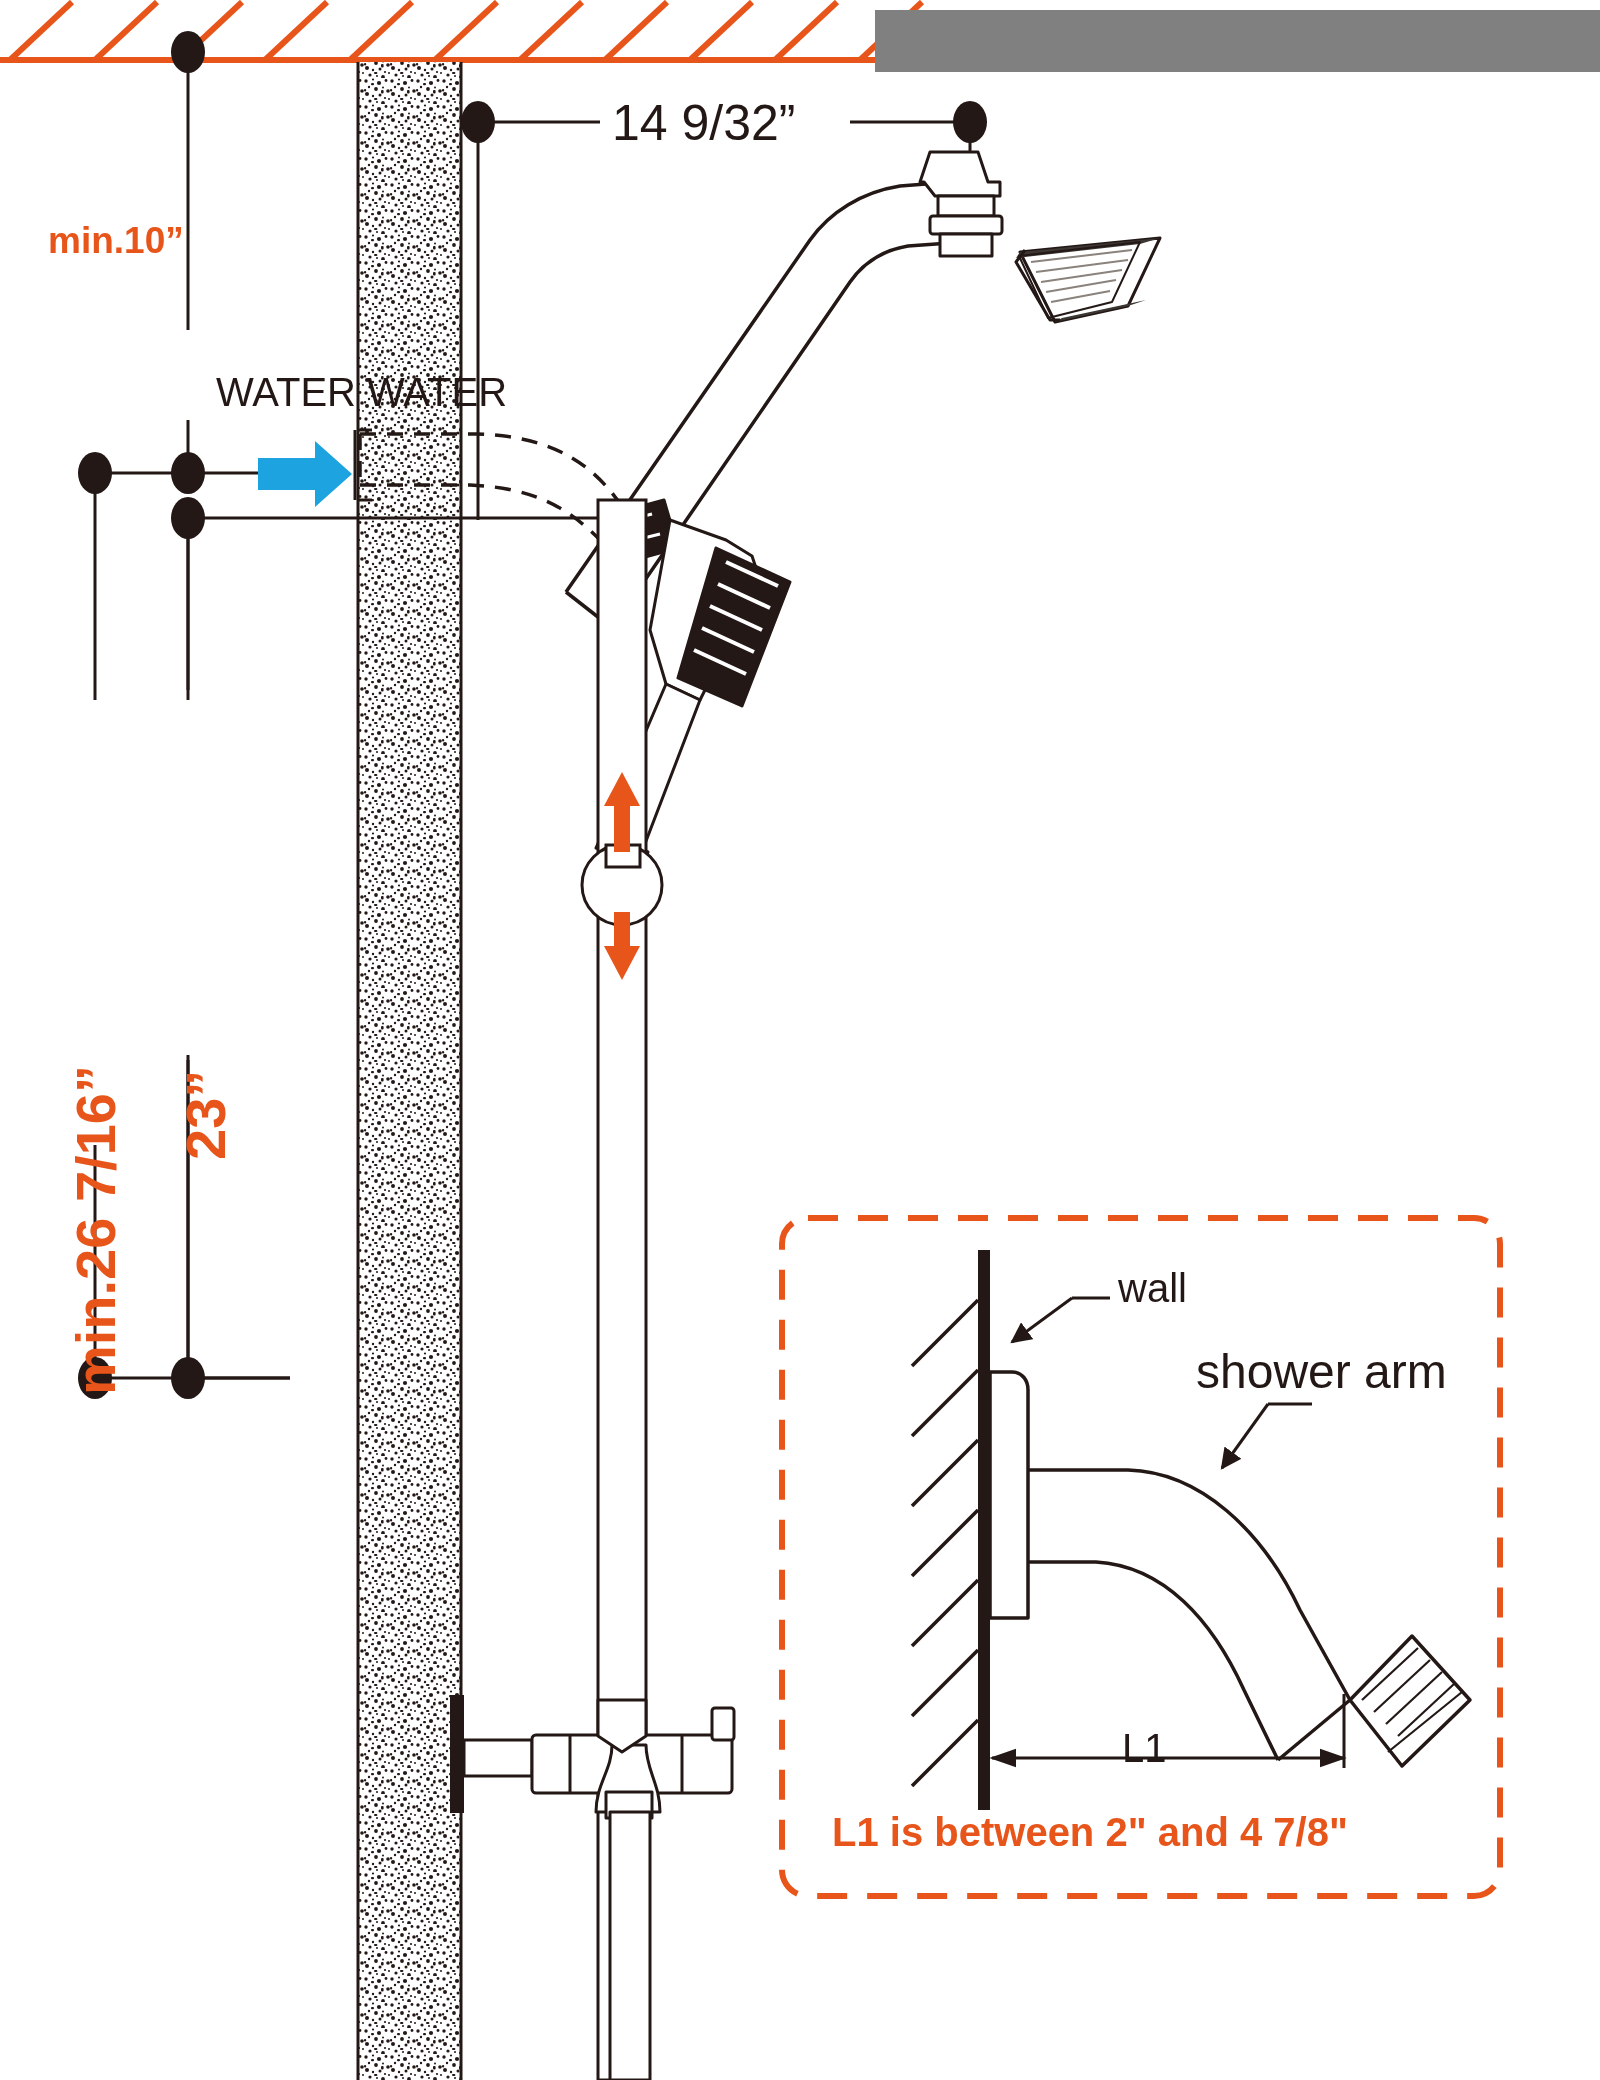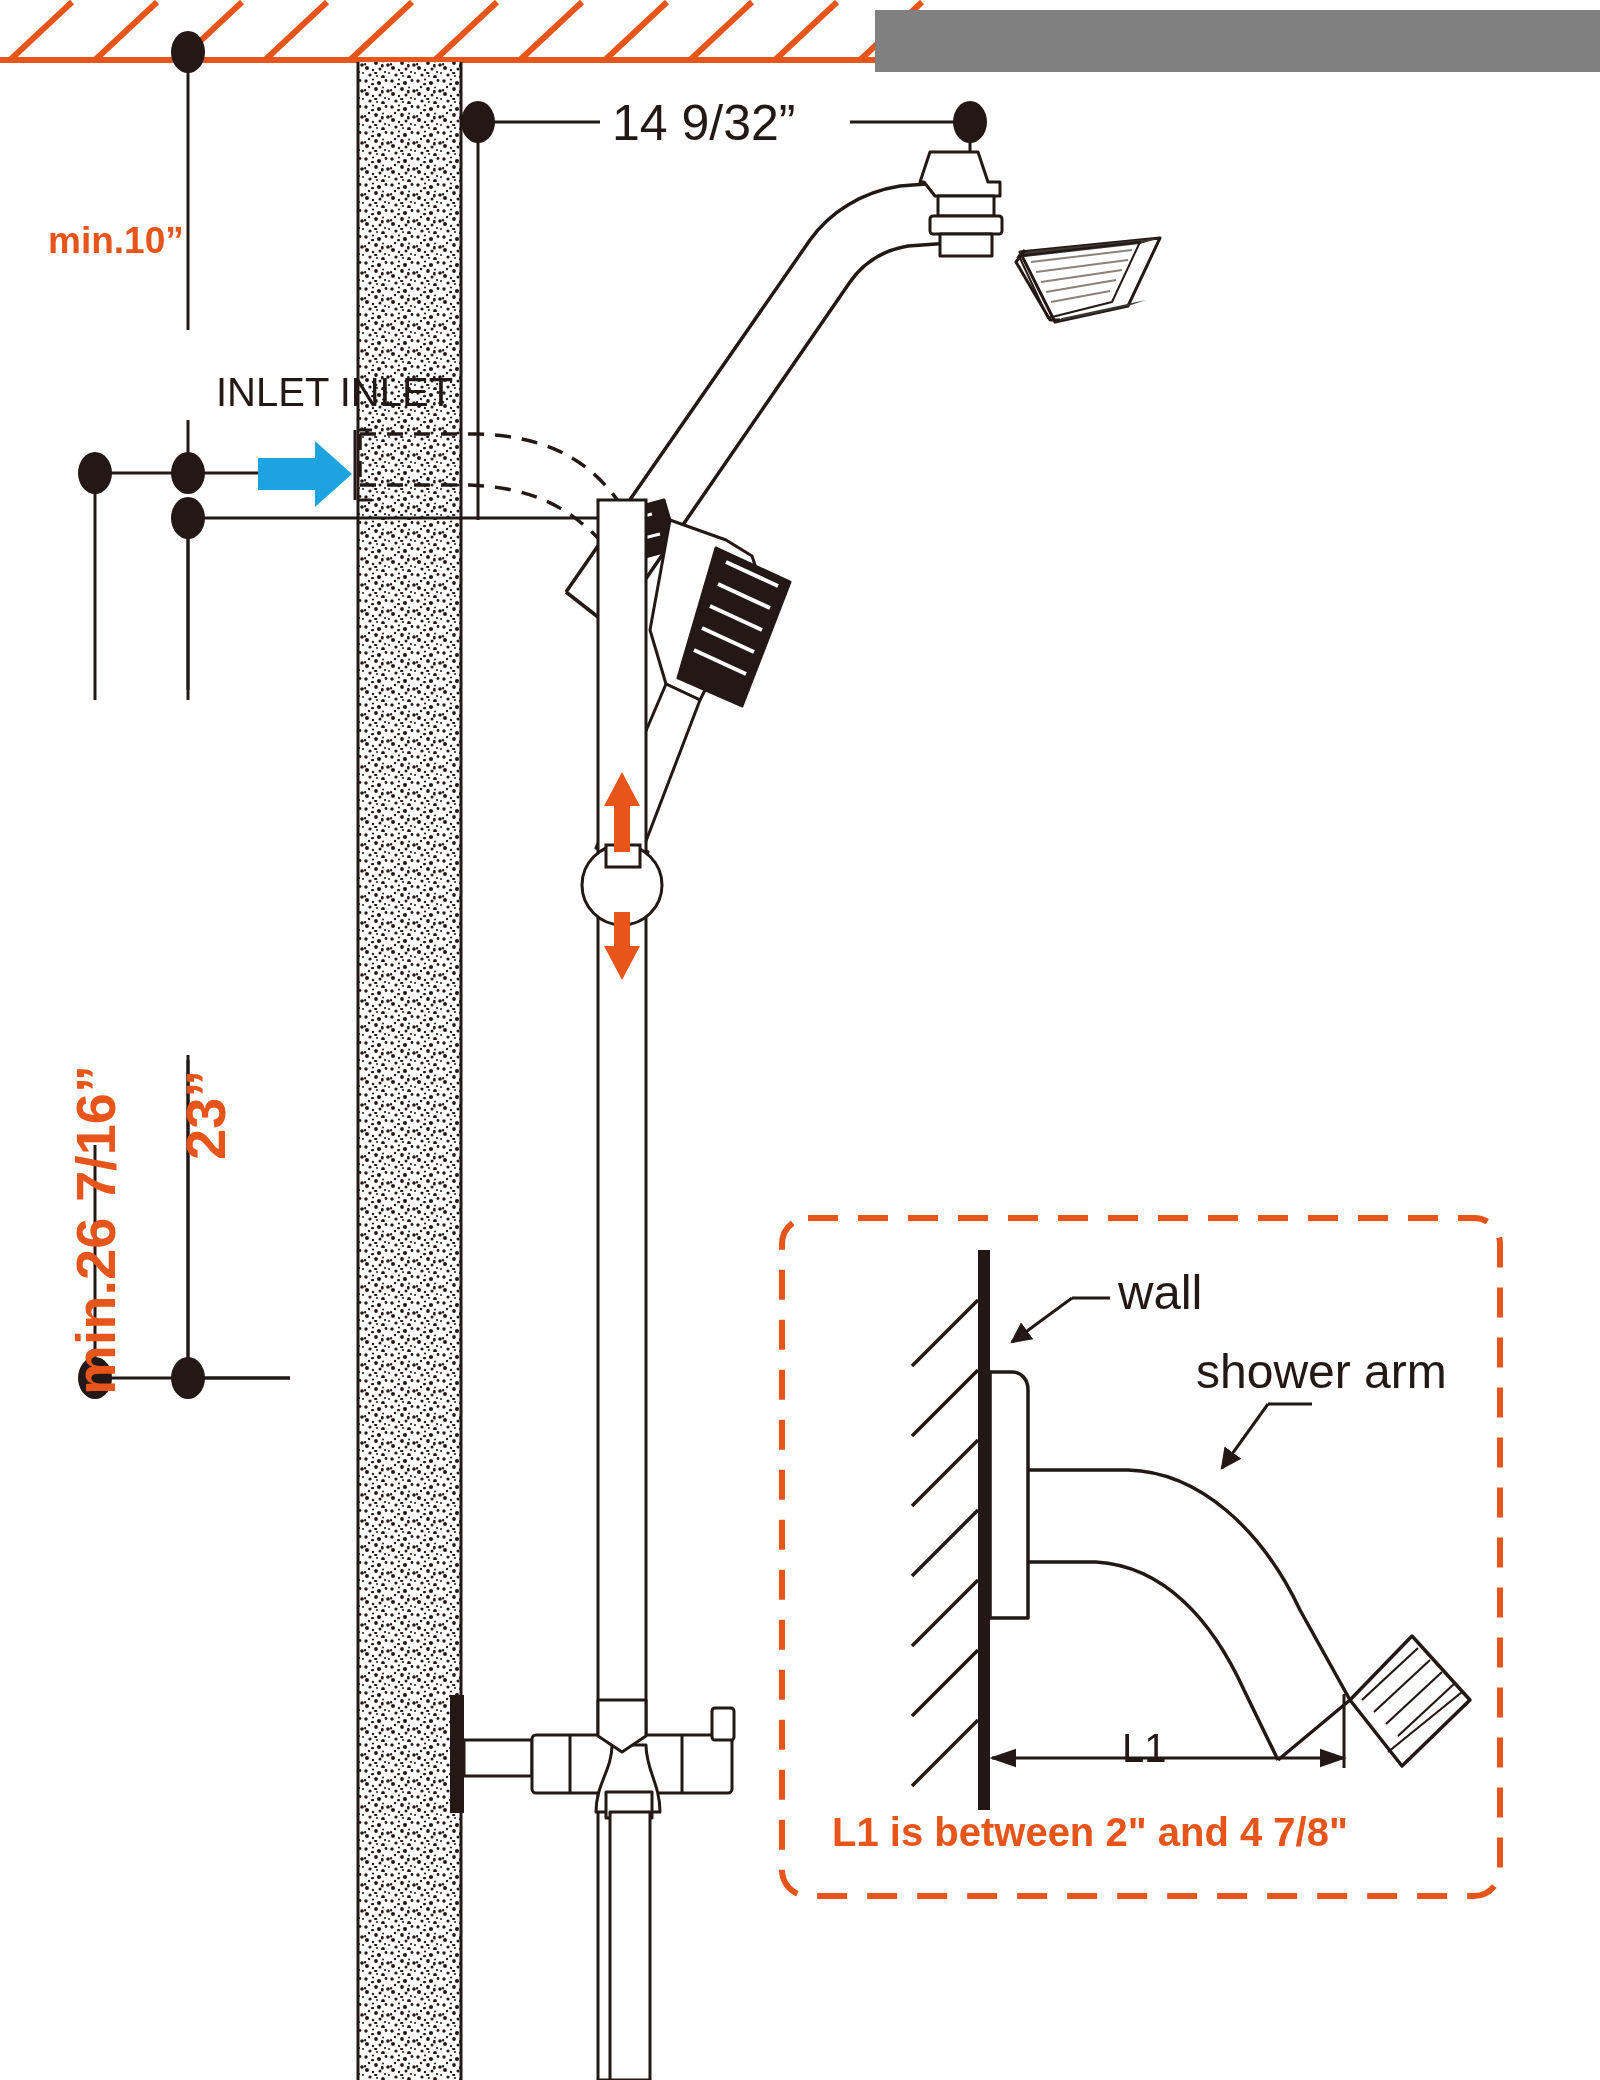--- a/index.html
+++ b/index.html
@@ -284,23 +284,23 @@
   </svg>
 
   <div class="txt dim-orange" style="left:48px; top:222px; font-size:37px;">min.10”</div>
 
   <div class="txt dim-orange rot90" style="left:68px; top:1395px; font-size:56px;">min.26 7/16”</div>
 
   <div class="txt dim-orange rot90" style="left:178px; top:1160px; font-size:56px;">23”</div>
 
   <div class="txt dim-black" style="left:612px; top:98px; font-size:50px;">14 9/32”</div>
 
-  <div class="txt dim-black" style="left:216px; top:372px; font-size:40px;">INLET INLET</div>
-
-  <div class="txt dim-black" style="left:1118px; top:1268px; font-size:49px;">wall</div>
+  <div class="txt dim-black" style="left:216px; top:372px; font-size:40px;">WATER WATER</div>
+
+  <div class="txt dim-black" style="left:1118px; top:1268px; font-size:40px;">wall</div>
 
   <div class="txt dim-black" style="left:1196px; top:1348px; font-size:48px;">shower arm</div>
 
   <div class="txt dim-black" style="left:1122px; top:1684px; font-size:40px;margin-top:44px;">L1</div>
 
   <div class="txt dim-orange" style="left:832px; top:1812px; font-size:40px;">L1 is between 2" and 4 7/8"</div>
 
 </div>
 
 </body></html>

